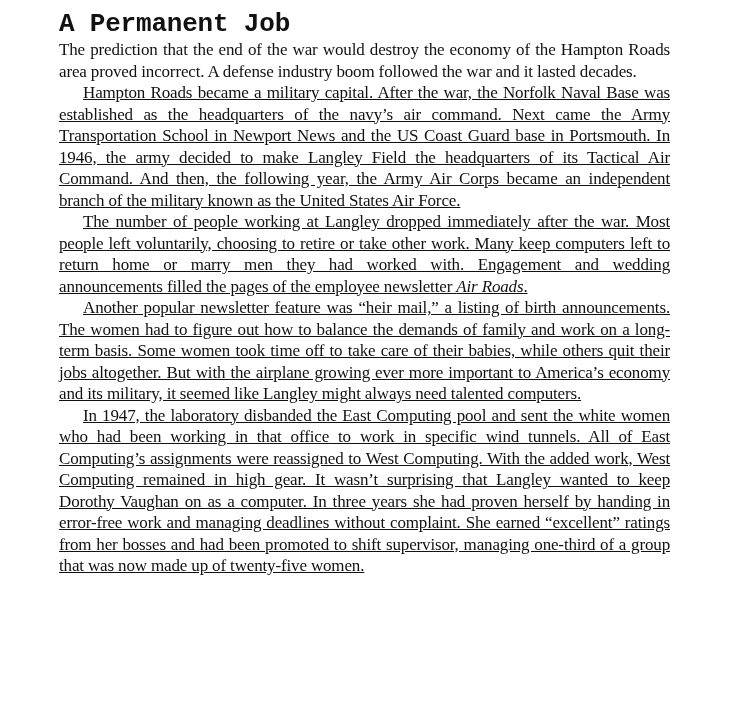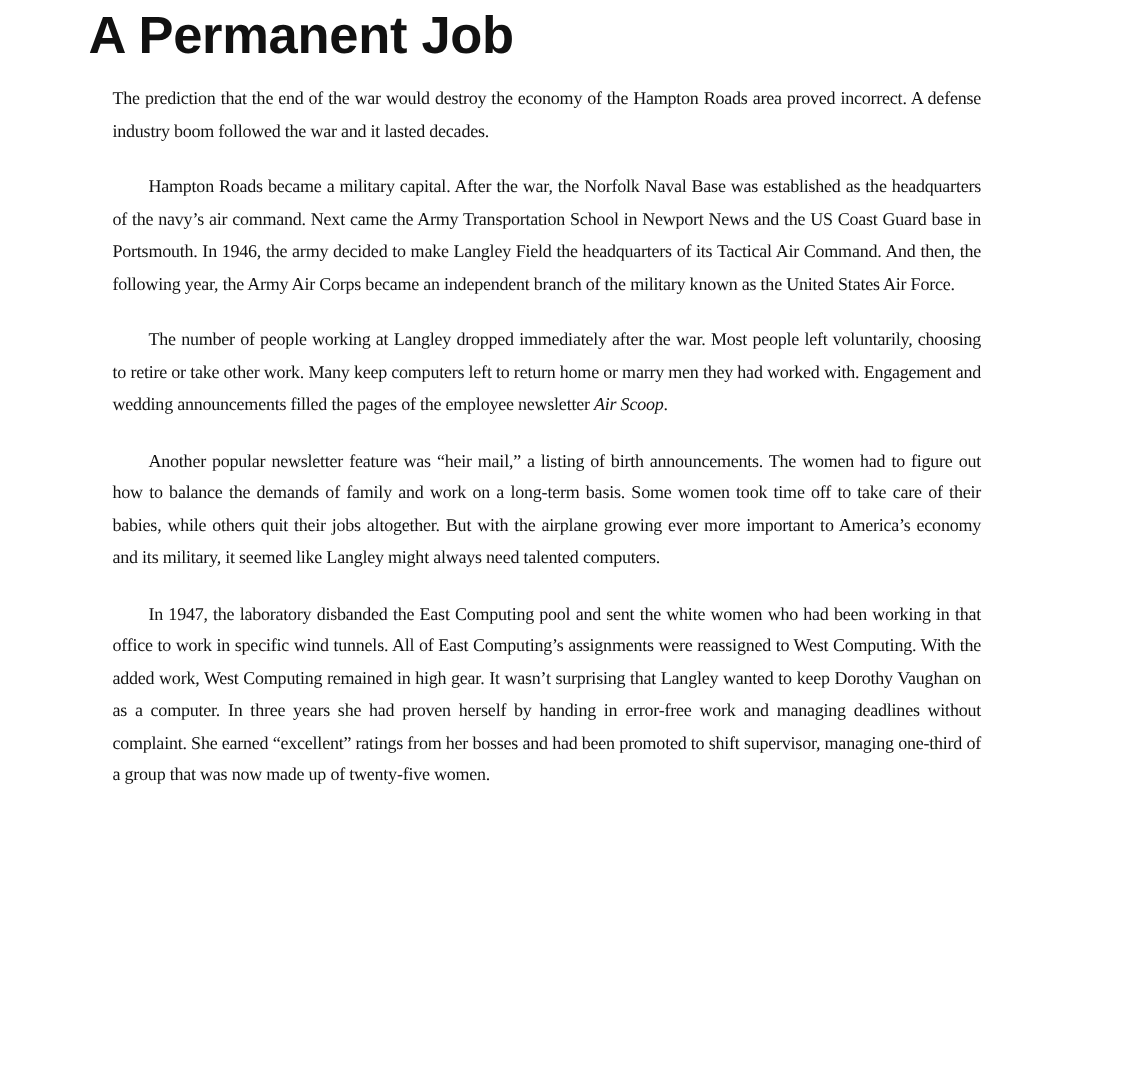--- a/index.html
+++ b/index.html
@@ -15,50 +15,51 @@
     }
     .page {
       position: absolute;
       left: 59px;
       top: 9px;
       width: 611px;
       color: #111111;
       font-family: "Liberation Serif", "DejaVu Serif", serif;
     }
     .title {
-      font-family: Liberation Sans, sans-serif;
+      font-family: Liberation Mono, monospace;
       font-weight: bold;
-      font-size: 35px;
+      font-size: 26px;
       line-height: 30px;
       margin: 0 0 0 0;
       letter-spacing: -0.2px;
     }
     .para {
-      font-size: 12px;
+      font-size: 17px;
       line-height: 21.5px;
       text-align: justify;
-      margin: 16px;
+      margin: 0;
       letter-spacing: -0.15px;
       hyphens: none;
     }
     .para.indent {
       text-indent: 24px;
+      text-decoration: underline;
     }
     .para em {
       font-style: italic;
     }
   </style>
 </head>
 <body>
 
 <div class="page">
   <h1 class="title">A Permanent Job</h1>
 
   <p class="para">The prediction that the end of the war would destroy the economy of the Hampton Roads area proved incorrect. A defense industry boom followed the war and it lasted decades.</p>
 
   <p class="para indent">Hampton Roads became a military capital. After the war, the Norfolk Naval Base was established as the headquarters of the navy’s air command. Next came the Army Transportation School in Newport News and the US Coast Guard base in Portsmouth. In 1946, the army decided to make Langley Field the headquarters of its Tactical Air Command. And then, the following year, the Army Air Corps became an independent branch of the military known as the United States Air Force.</p>
 
-  <p class="para indent"><span>The number of people working at Langley dropped immediately after the war. Most people left voluntarily, choosing to retire or take other work. Many keep computers left to return home or marry men they had worked with. Engagement and wedding announcements filled the pages of the employee newsletter </span><em>Air Scoop</em><span>.</span></p>
+  <p class="para indent"><span>The number of people working at Langley dropped immediately after the war. Most people left voluntarily, choosing to retire or take other work. Many keep computers left to return home or marry men they had worked with. Engagement and wedding announcements filled the pages of the employee newsletter </span><em>Air Roads</em><span>.</span></p>
 
   <p class="para indent">Another popular newsletter feature was “heir mail,” a listing of birth announcements. The women had to figure out how to balance the demands of family and work on a long-term basis. Some women took time off to take care of their babies, while others quit their jobs altogether. But with the airplane growing ever more important to America’s economy and its military, it seemed like Langley might always need talented computers.</p>
 
   <p class="para indent">In 1947, the laboratory disbanded the East Computing pool and sent the white women who had been working in that office to work in specific wind tunnels. All of East Computing’s assignments were reassigned to West Computing. With the added work, West Computing remained in high gear. It wasn’t surprising that Langley wanted to keep Dorothy Vaughan on as a computer. In three years she had proven herself by handing in error-free work and managing deadlines without complaint. She earned “excellent” ratings from her bosses and had been promoted to shift supervisor, managing one-third of a group that was now made up of twenty-five women.</p>
 </div>
 
 </body></html>

